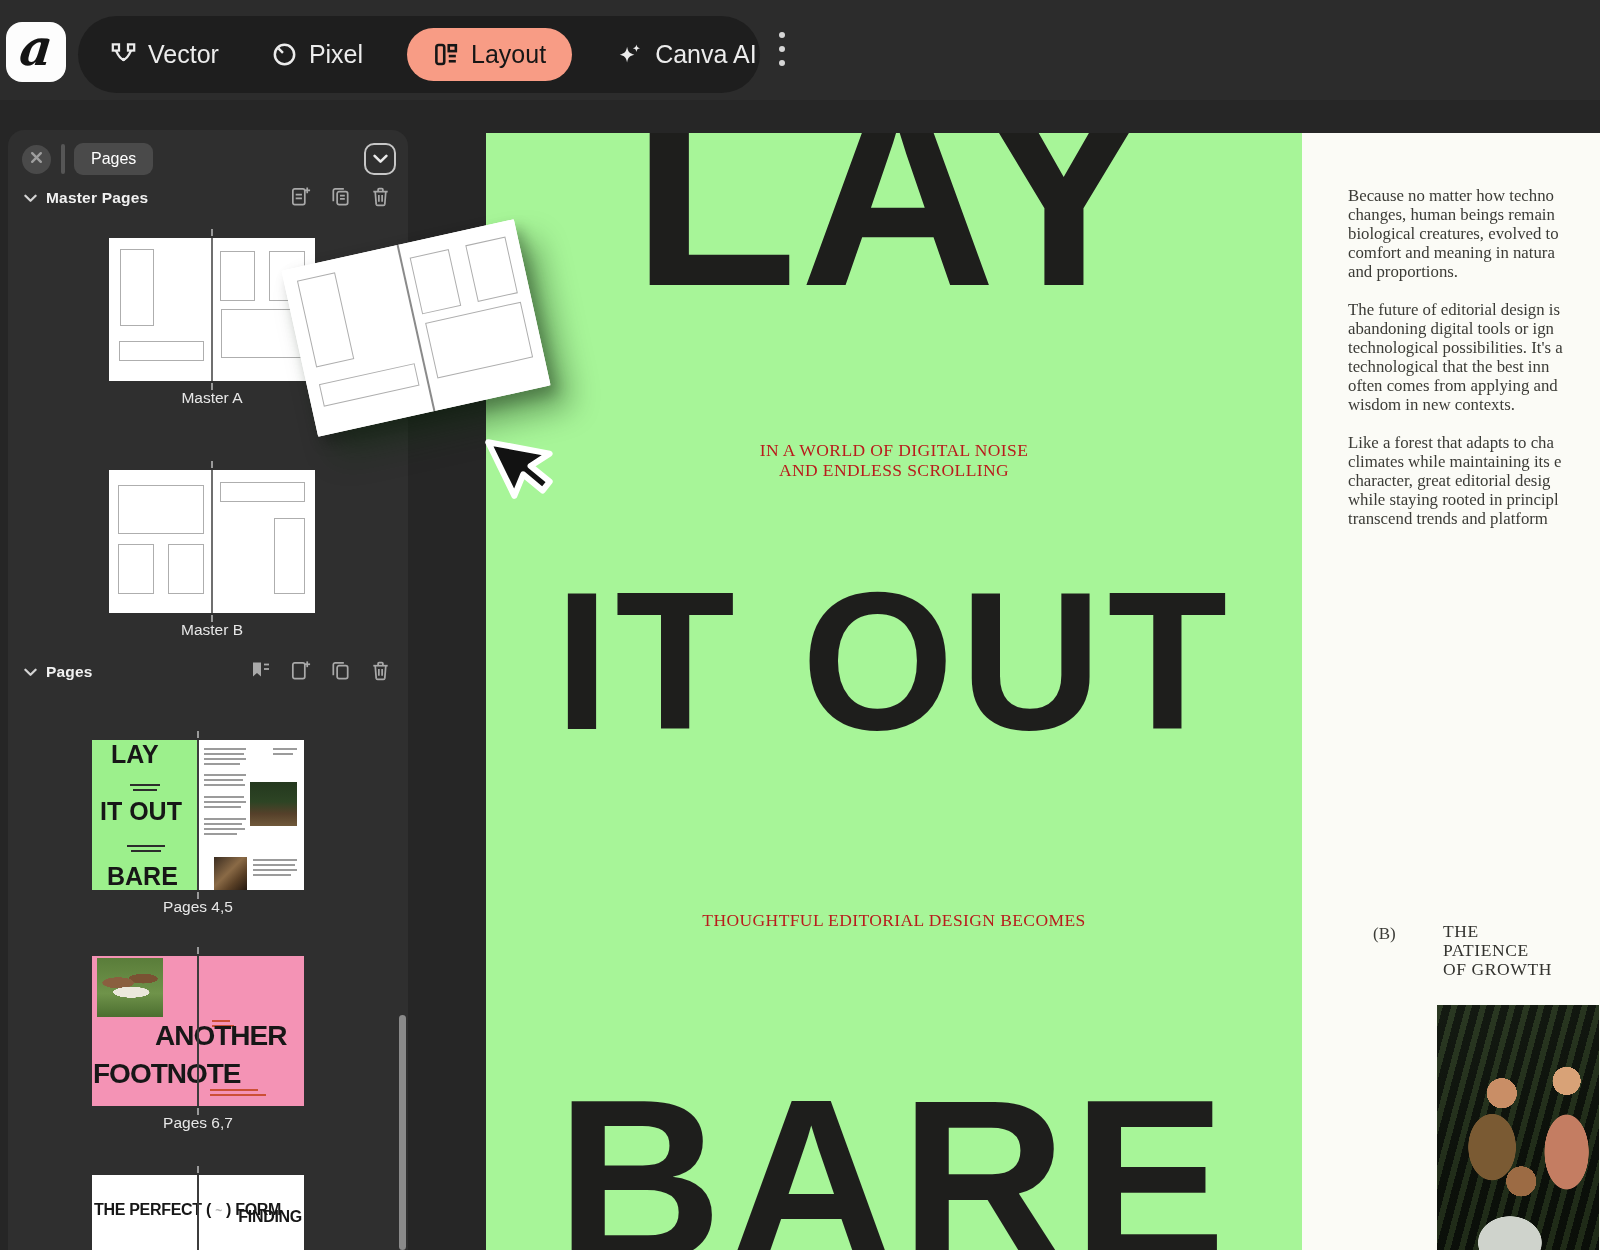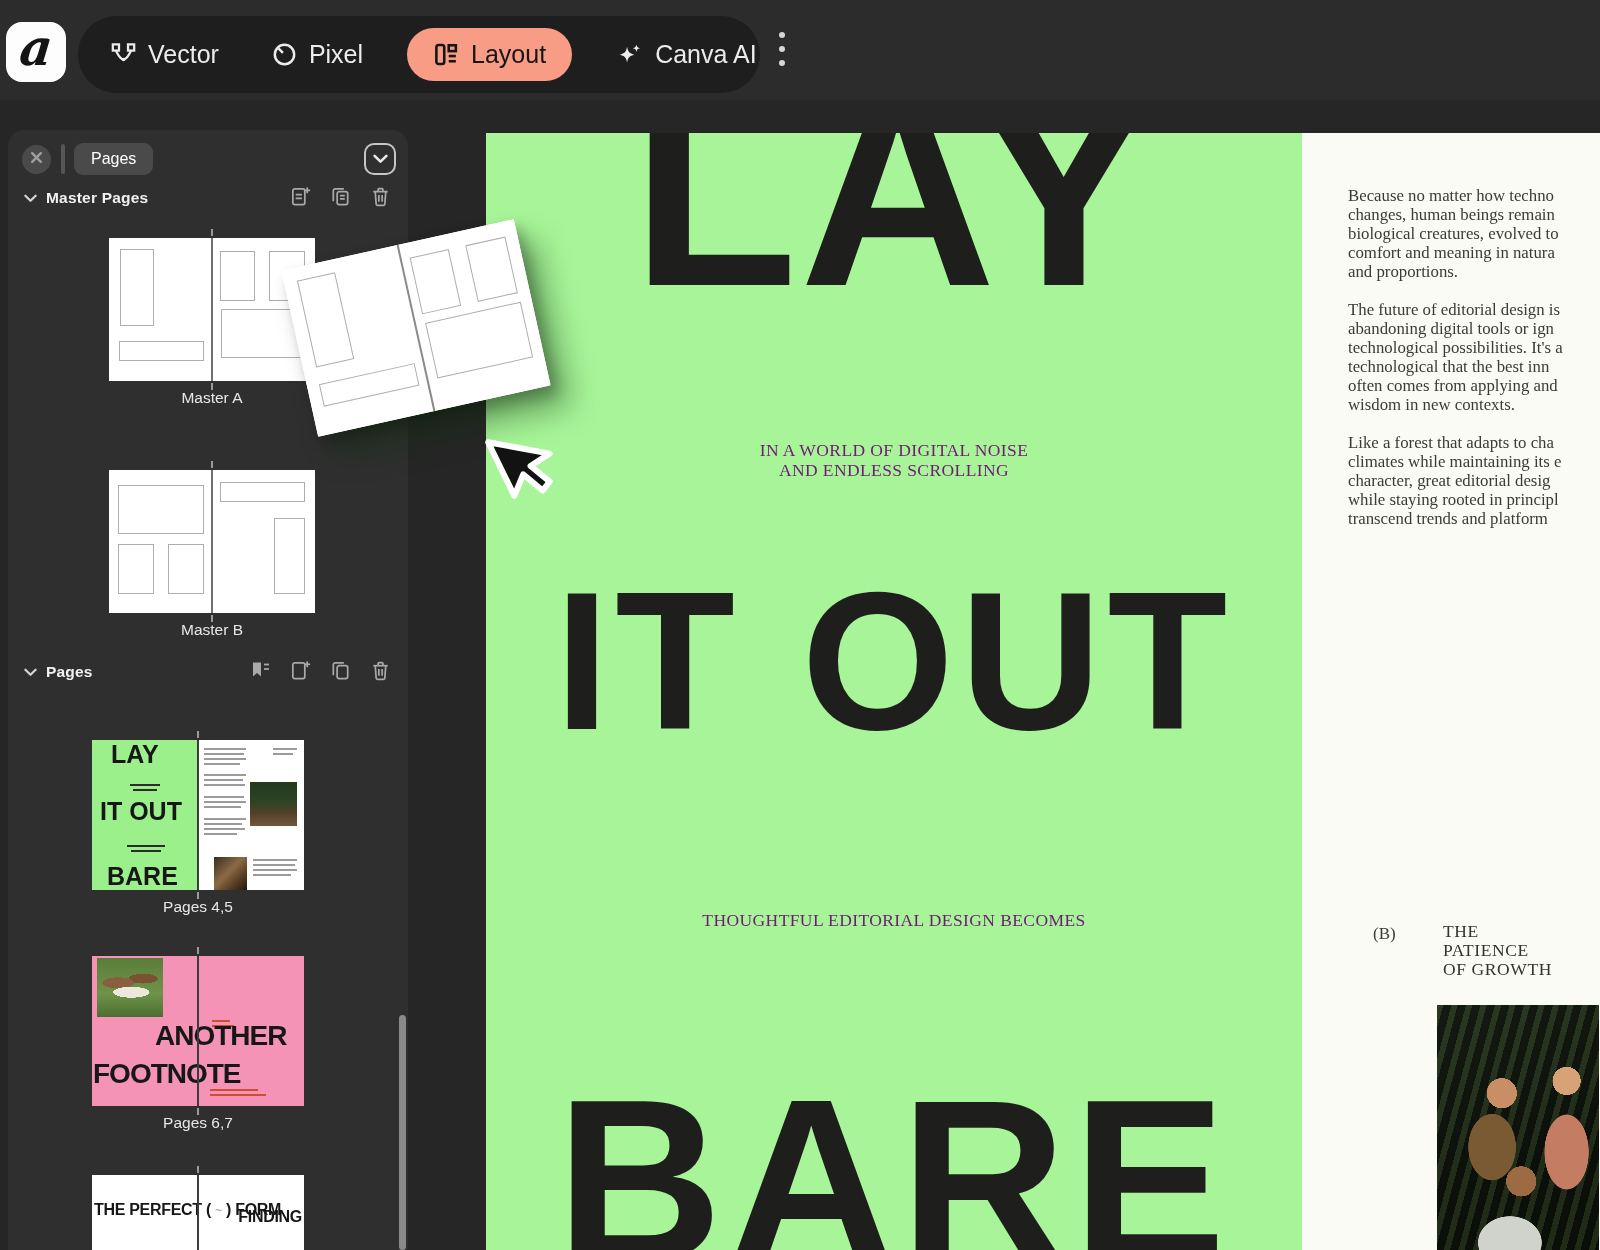--- a/index.html
+++ b/index.html
@@ -69,21 +69,21 @@
 
   
   .page-green{position:absolute;left:486px;top:133px;width:816px;height:1117px;background:#A7F598;overflow:hidden;}
   .page-white{position:absolute;left:1302px;top:133px;width:298px;height:1117px;background:#FBFBF6;overflow:hidden;}
   .display{position:absolute;left:50%;transform:translateX(-50%);font-weight:700;color:#1e1e1c;
            line-height:1;white-space:nowrap;font-family:"Liberation Sans",sans-serif;}
   .display.lay{font-size:272px;top:-78px;letter-spacing:2px;}
   .display.itout{font-size:196px;top:431px;letter-spacing:6px;}
   .display.bare{font-size:230px;top:933px;letter-spacing:6px;}
   .cap{position:absolute;left:0;right:0;text-align:center;font-family:"Liberation Serif",serif;
-       font-size:17.5px;line-height:19.5px;color:#701a75;letter-spacing:.4px;}
+       font-size:17.5px;line-height:19.5px;color:#b91c1c;letter-spacing:.4px;}
   .cap.c1{top:308px;} .cap.c2{top:778px;}
 
   .bodycol{position:absolute;left:46px;top:53px;font-family:"Liberation Serif",serif;font-size:16.8px;
            line-height:19px;color:#3b3b36;white-space:nowrap;}
   .para + .para{margin-top:19px;}
   .footnote{position:absolute;left:71px;top:791px;font-family:"Liberation Serif",serif;font-size:17px;color:#3b3b36;}
   .subhead{position:absolute;left:141px;top:789px;font-family:"Liberation Serif",serif;font-size:17.5px;
            line-height:19px;color:#33332f;letter-spacing:.6px;}
   .photo-large{position:absolute;left:135px;top:872px;width:162px;height:245px;background:
       radial-gradient(circle 15px at 52% 72%,#9c6b44 0 100%,transparent 101%),

